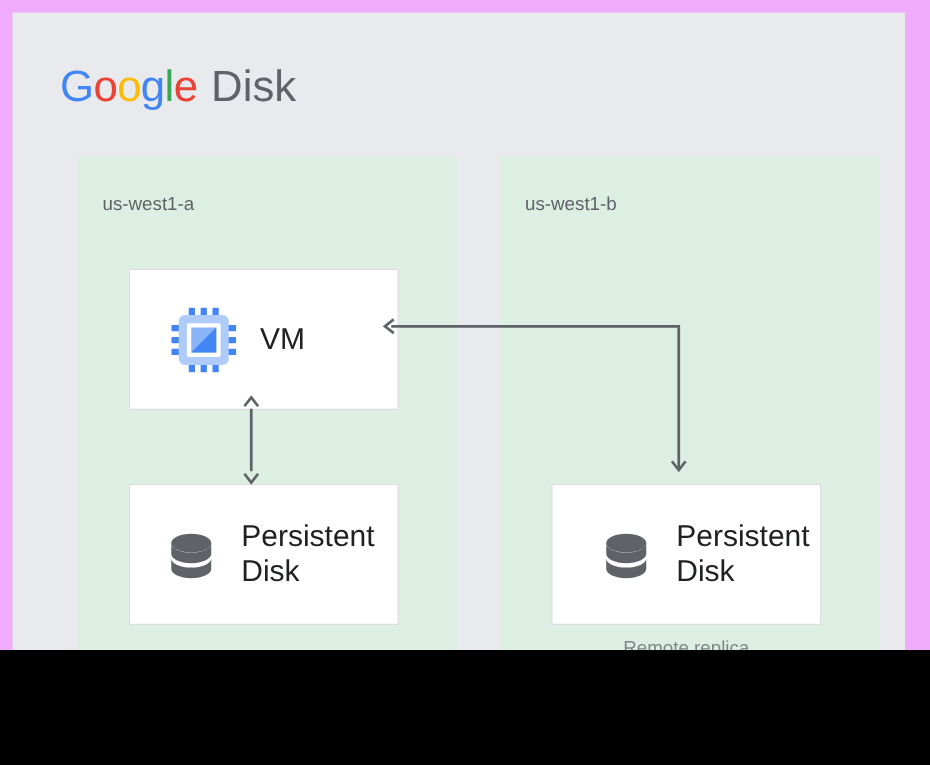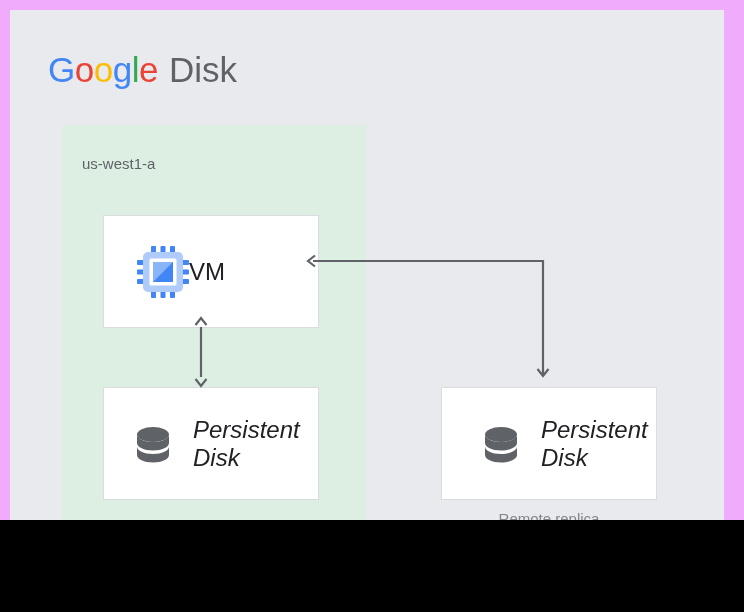--- a/index.html
+++ b/index.html
@@ -84,20 +84,21 @@
     display: flex;
     align-items: center;
   }
 
   .vm-box {
     left: 93px;
     top: 205px;
     width: 216px;
     height: 113px;
     padding-left: 33px;
+    gap: 19px;
   }
 
   .disk-box-a {
     left: 93px;
     top: 377px;
     width: 216px;
     height: 113px;
     padding-left: 25px;
     gap: 16px;
   }
@@ -110,21 +111,21 @@
     padding-left: 35px;
     gap: 16px;
   }
 
   .box-label {
     font-size: 24px;
     color: #202124;
     line-height: 1.16;
     letter-spacing: 0px;
   }
-  .box-label.wrap { max-width: 125px; font-style: italic; }
+  .box-label.wrap { max-width: 125px; }
 
   
   .caption {
     position: absolute;
     left: 431px;
     top: 500px;
     width: 216px;
     text-align: center;
     font-size: 15px;
     color: #80868b;
@@ -153,20 +154,23 @@
       <div class="brand-wordmark">
         <span style="color: rgb(66, 133, 244);">G</span><span style="color: rgb(234, 67, 53);">o</span><span style="color: rgb(251, 188, 4);">o</span><span style="color: rgb(66, 133, 244);">g</span><span style="color: rgb(52, 168, 83);">l</span><span style="color: rgb(234, 67, 53);">e</span>
       </div>
       <div class="brand-cloud" style="color: rgb(95, 99, 104);">Disk</div>
     </div>
 
     <div class="zone zone-a">
       <div class="zone-label">us-west1-a</div>
     </div>
 
+    <div class="zone zone-b">
+      <div class="zone-label">us-west1-b</div>
+    </div>
 
     <div class="box vm-box">
       <svg class="icon" width="52" height="52" viewBox="0 0 52 52">
         <g fill="#4285f4">
           <rect x="14" y="0" width="5" height="8" rx="1"></rect>
           <rect x="23.5" y="0" width="5" height="8" rx="1"></rect>
           <rect x="33" y="0" width="5" height="8" rx="1"></rect>
           <rect x="14" y="44" width="5" height="8" rx="1"></rect>
           <rect x="23.5" y="44" width="5" height="8" rx="1"></rect>
           <rect x="33" y="44" width="5" height="8" rx="1"></rect>

